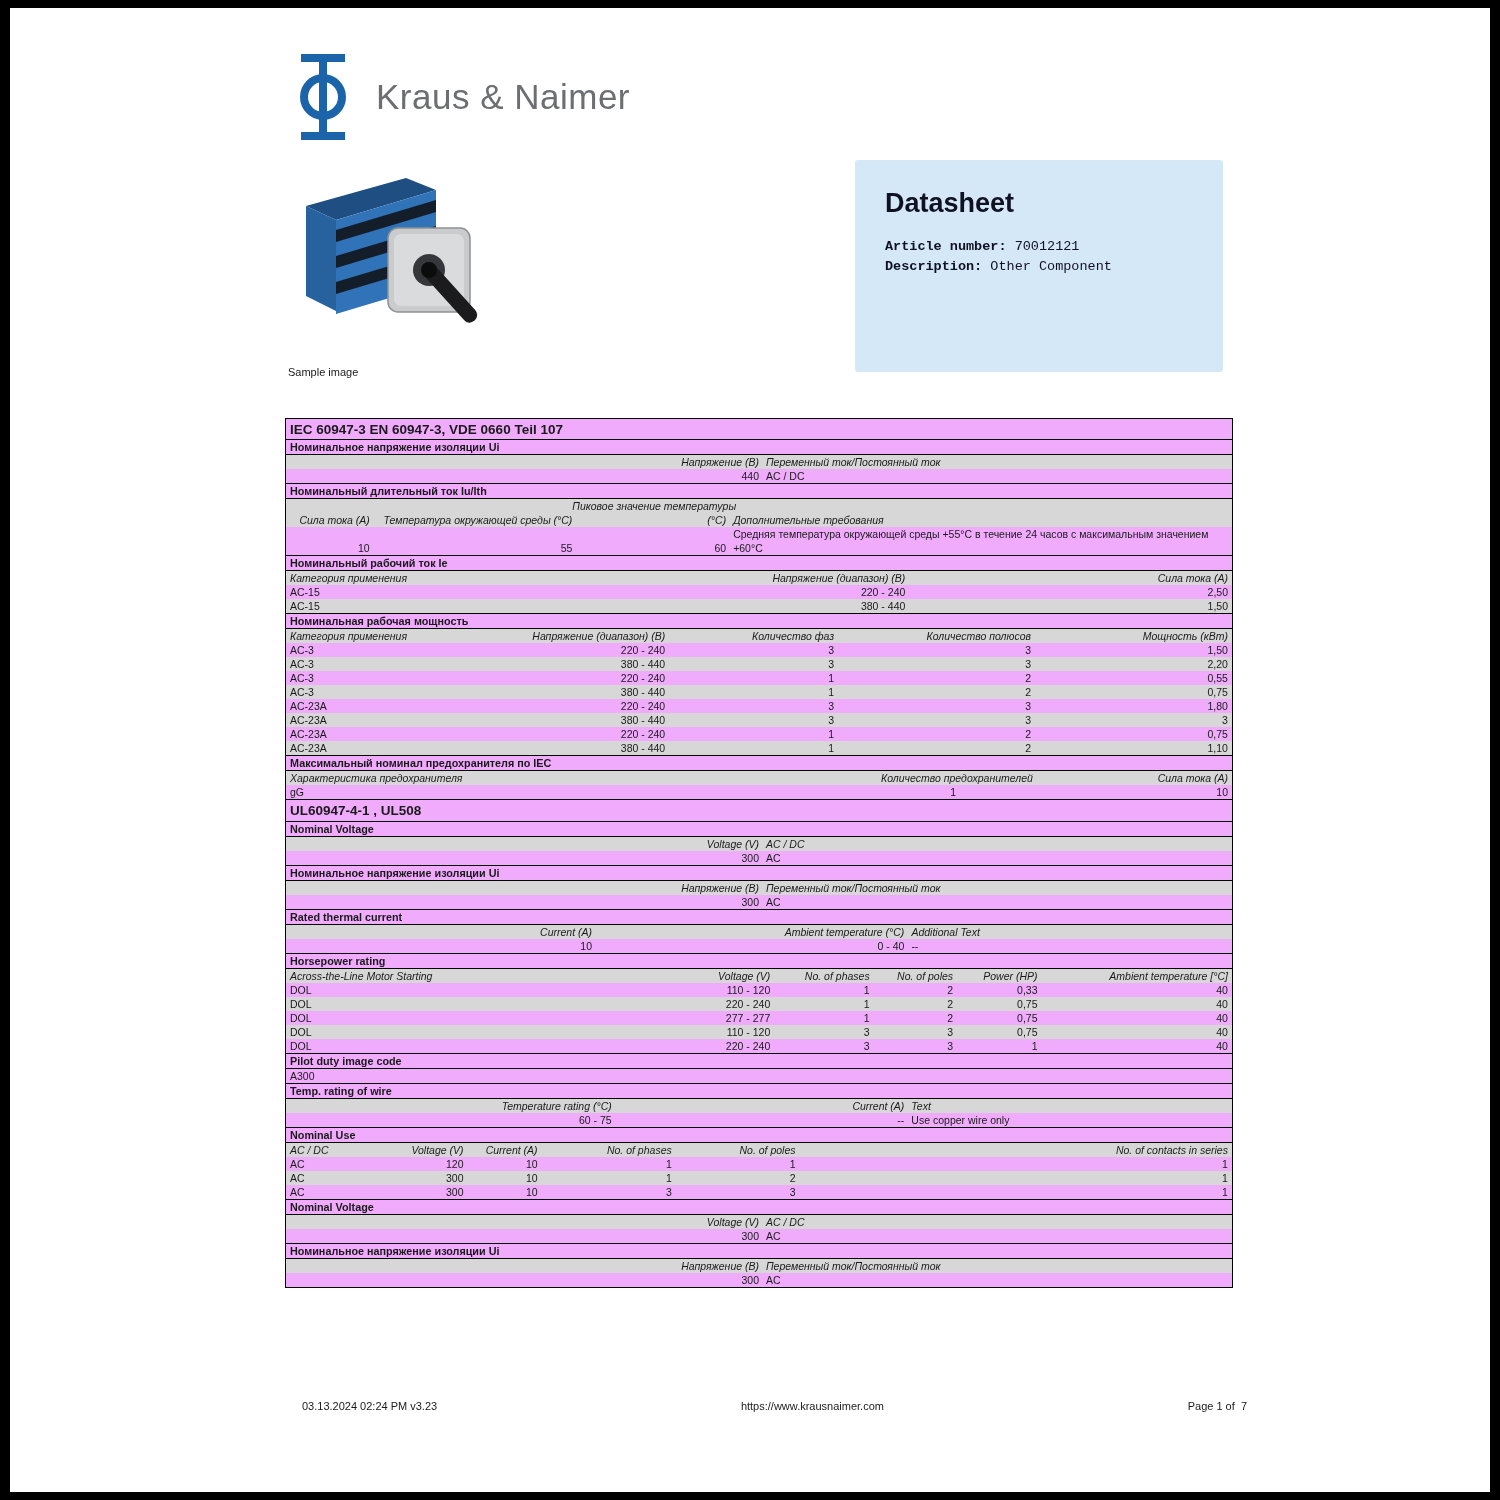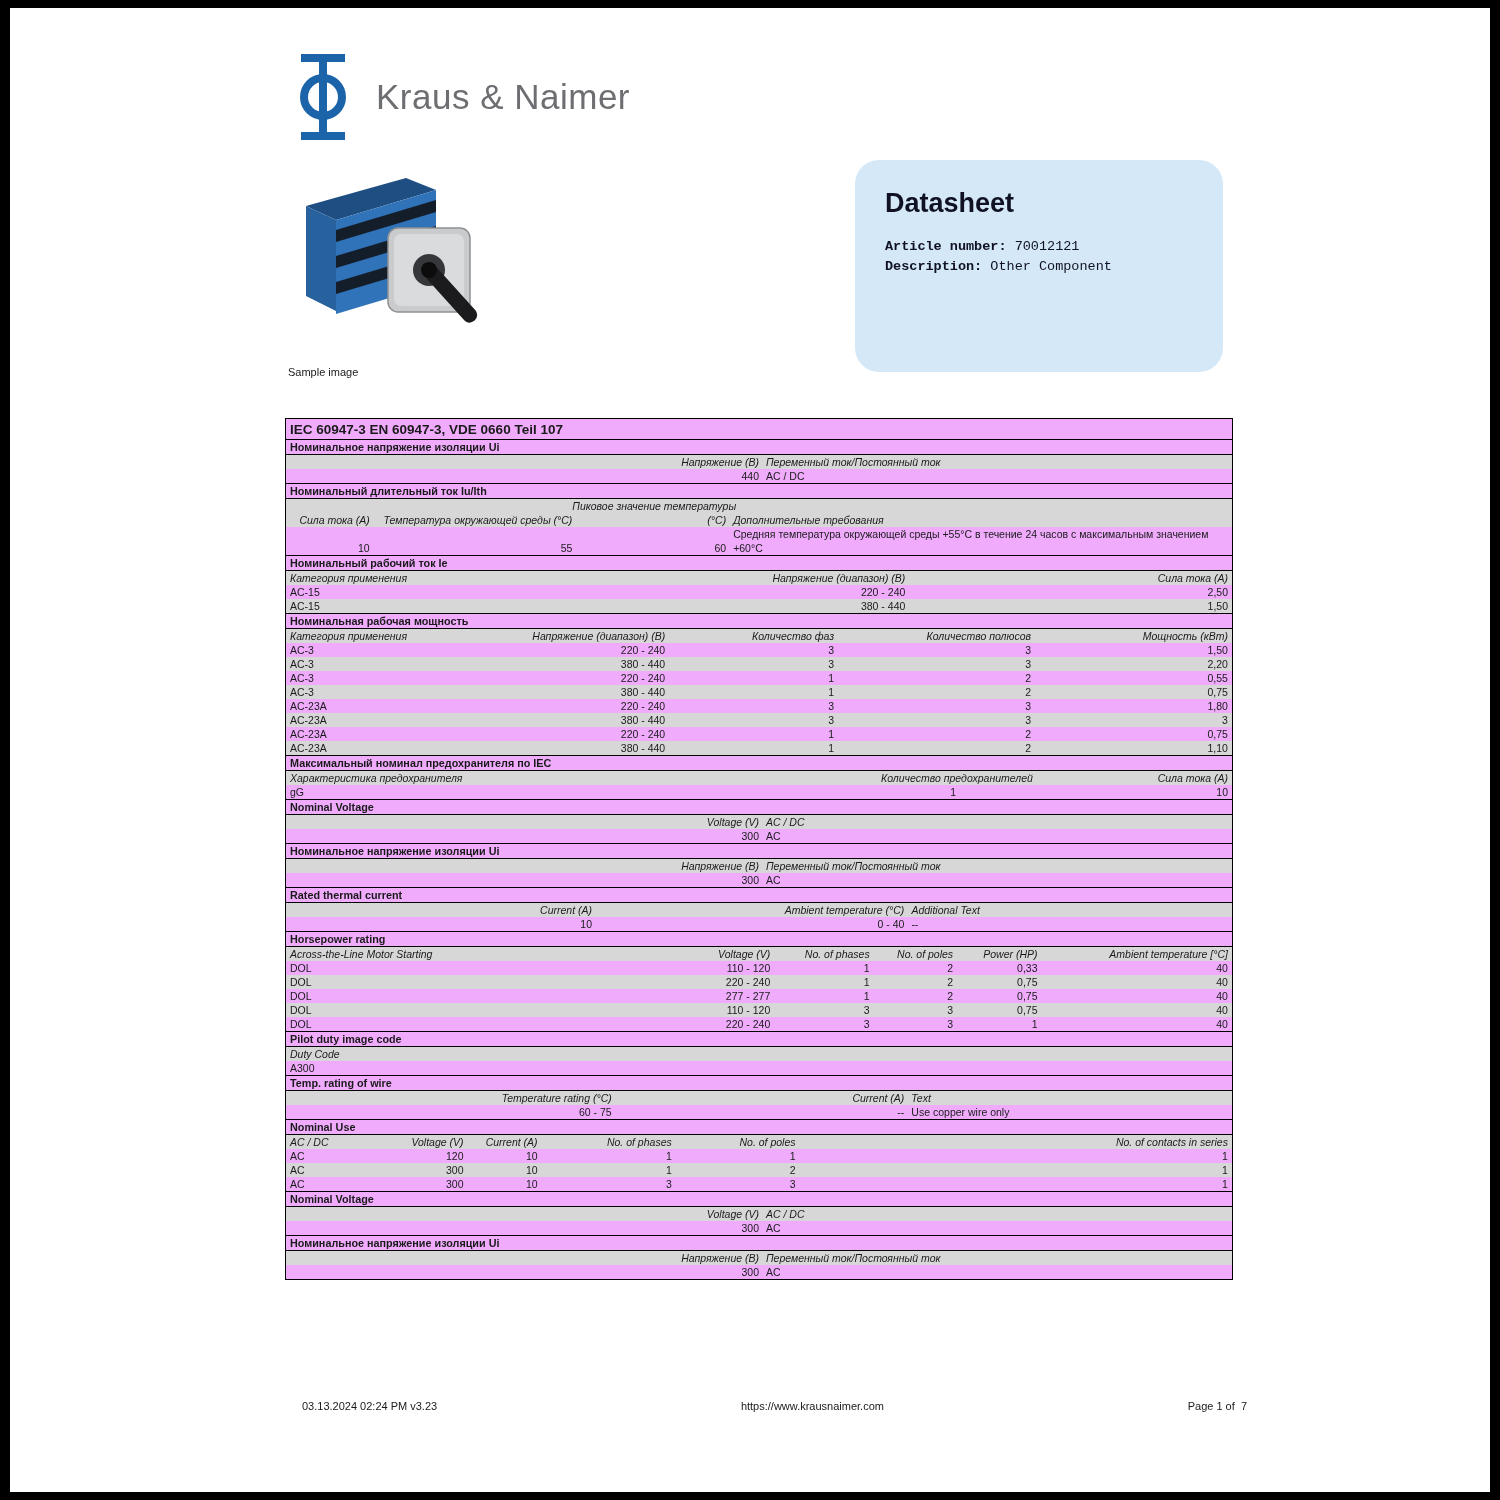--- a/index.html
+++ b/index.html
@@ -12,21 +12,21 @@
   .brand-text { font-size:35px; color:#6d6e71; letter-spacing:.5px; }
   .lg { fill:var(--logo-blue); }
   .lgs { stroke:var(--logo-blue); }
 
   
   .product { position:absolute; left:278px; top:158px; width:200px; }
   .product figcaption { font-size:11px; color:#1a1a1a; margin-top:6px; }
 
   
   .info-box { position:absolute; left:845px; top:152px; width:368px; height:212px;
-              background:var(--box-bg); border-radius:24px; padding:28px 30px; }
+              background:var(--box-bg); border-radius:3px; padding:28px 30px; }
   .info-title { font-size:27px; font-weight:700; color:#101223; margin-bottom:20px; }
   .info-line { font-size:13.5px; color:#101223; margin-top:5px;font-family:Liberation Mono, monospace; }
   .info-line .b { font-weight:700; }
 
   
   .tbl { position:absolute; left:275px; top:410px; width:948px; background:#f0abfc;
          border:1px solid var(--table-border); color:#1a1a1a; }
   .row { display:flex; align-items:center; padding:0 4px; }
   .row.t { font-weight:700; font-size:13.5px; height:20px; }
   .row.b { font-weight:700; font-size:13.5px; height:22px; border-top:1px solid var(--table-border); }
@@ -222,20 +222,23 @@
       <div class="row h">
         <span class="cell a-l" style="width: 45%;">Характеристика предохранителя</span>
         <span class="cell a-r" style="width: 34.2%;">Количество предохранителей</span>
         <span class="cell a-r" style="width: 20.8%;">Сила тока (А)</span>
       </div>
       <div class="row w">
         <span class="cell a-l" style="width: 45%;">gG</span>
         <span class="cell a-r" style="width: 26%;">1</span>
         <span class="cell a-r" style="width: 29%;">10</span>
       </div>
+      <div class="row b">
+        <span class="cell a-l" style="width: 100%;">UL60947-4-1 , UL508</span>
+      </div>
       <div class="row s">
         <span class="cell a-l" style="width: 100%;">Nominal Voltage</span>
       </div>
       <div class="row h">
         <span class="cell a-r" style="width: 50%;">Voltage (V)</span>
         <span class="cell a-l" style="width: 50%;">AC / DC</span>
       </div>
       <div class="row w">
         <span class="cell a-r" style="width: 50%;">300</span>
         <span class="cell a-l" style="width: 50%;">AC</span>
@@ -311,23 +314,20 @@
         <span class="cell a-l" style="width: 30%;">DOL</span>
         <span class="cell a-r" style="width: 21.2%;">220 - 240</span>
         <span class="cell a-r" style="width: 10.6%;">3</span>
         <span class="cell a-r" style="width: 8.9%;">3</span>
         <span class="cell a-r" style="width: 9%;">1</span>
         <span class="cell a-r" style="width: 20.3%;">40</span>
       </div>
       <div class="row s">
         <span class="cell a-l" style="width: 100%;">Pilot duty image code</span>
       </div>
-      <div class="row h">
-        <span class="cell a-l" style="width: 100%;">Duty Code</span>
-      </div>
       <div class="row w">
         <span class="cell a-l" style="width: 100%;">A300</span>
       </div>
       <div class="row s">
         <span class="cell a-l" style="width: 100%;">Temp. rating of wire</span>
       </div>
       <div class="row h">
         <span class="cell a-r" style="width: 34.3%;">Temperature rating (°C)</span>
         <span class="cell a-r" style="width: 31.2%;">Current (A)</span>
         <span class="cell a-l" style="width: 34.5%;">Text</span>

